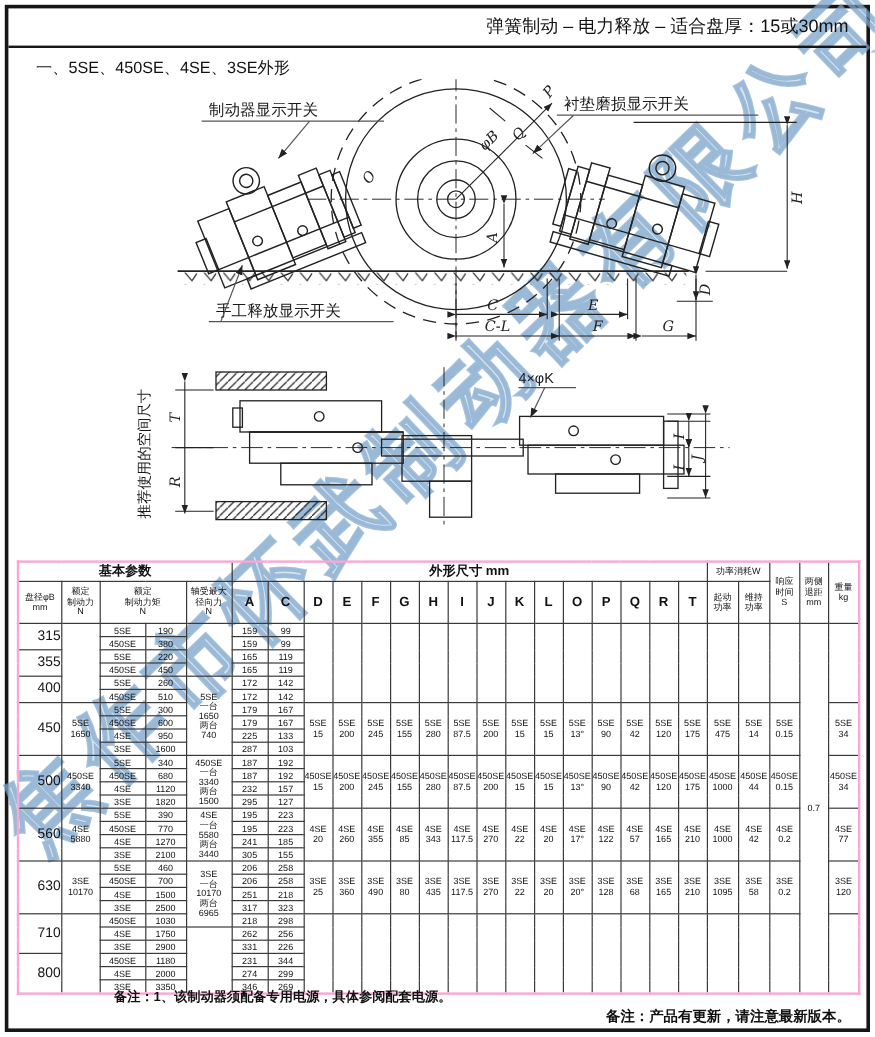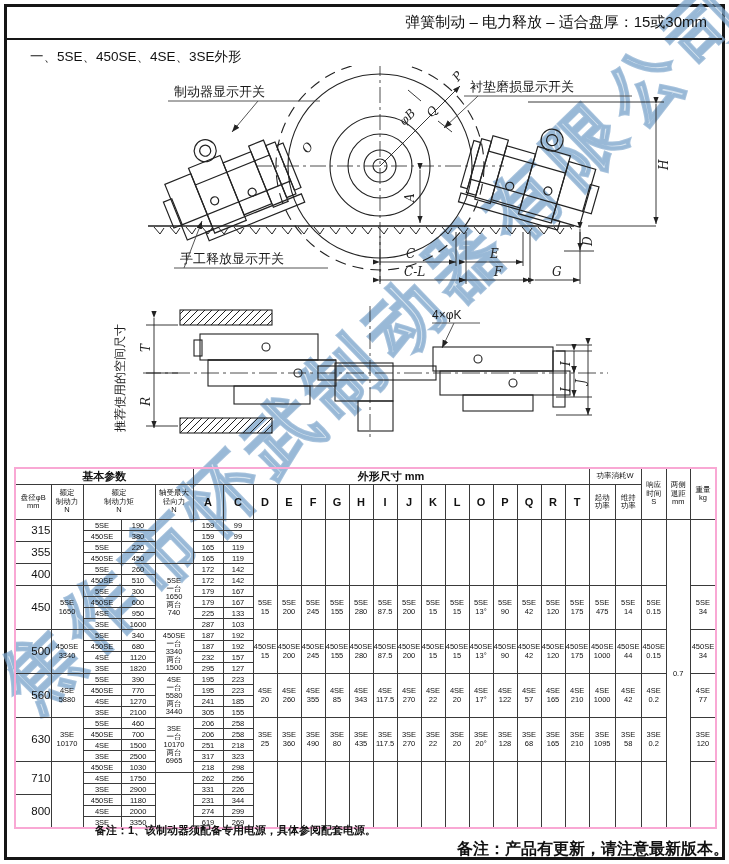--- a/index.html
+++ b/index.html
@@ -24,21 +24,21 @@
   table.params{border:2px solid #f9a8d4;}
   table.params th.gh{font-size:11px;font-weight:bold;height:15px;}
   table.params th.sh{font-size:7.5px;font-weight:normal;line-height:8.5px;height:34px;}
   table.params th.dl{font-size:11px;font-weight:bold;}
   table.params td{height:10px;}
   table.params td.bcol{font-size:11.5px;text-align:right;}
   table.params td.pre{line-height:8.5px;}
   table.params td.sm{line-height:8px;}
   tr.gstart td{border-top:1.5px solid #222;}
   .note-left{position:absolute;top:823px;left:95px;font-size:11px;font-weight:bold;}
-  .note-right{position:absolute;top:839px;right:0;font-size:16px;font-weight:bold;}
+  .note-right{position:absolute;top:839px;right:20px;font-size:12px;font-weight:bold;}
 </style>
 </head>
 <body>
 
 <div class="frame"></div>
 <div class="watermark">焦作市怀武制动器有限公司</div>
 
 <div class="content">
   <div class="page-title">弹簧制动 – 电力释放 – 适合盘厚：15或30mm</div>
   <div class="header-rule"></div>
@@ -656,21 +656,21 @@
         </tr>
         <tr>
           <td>4SE</td>
           <td>2000</td>
           <td>274</td>
           <td>299</td>
         </tr>
         <tr>
           <td>3SE</td>
           <td>3350</td>
-          <td>619</td>
+          <td>346</td>
           <td>269</td>
         </tr>
       </tbody>
     </table>
 
   <div class="note-left">备注：1、该制动器须配备专用电源，具体参阅配套电源。</div>
   <div class="note-right">备注：产品有更新，请注意最新版本。</div>
 </div>
 
 </body></html>

